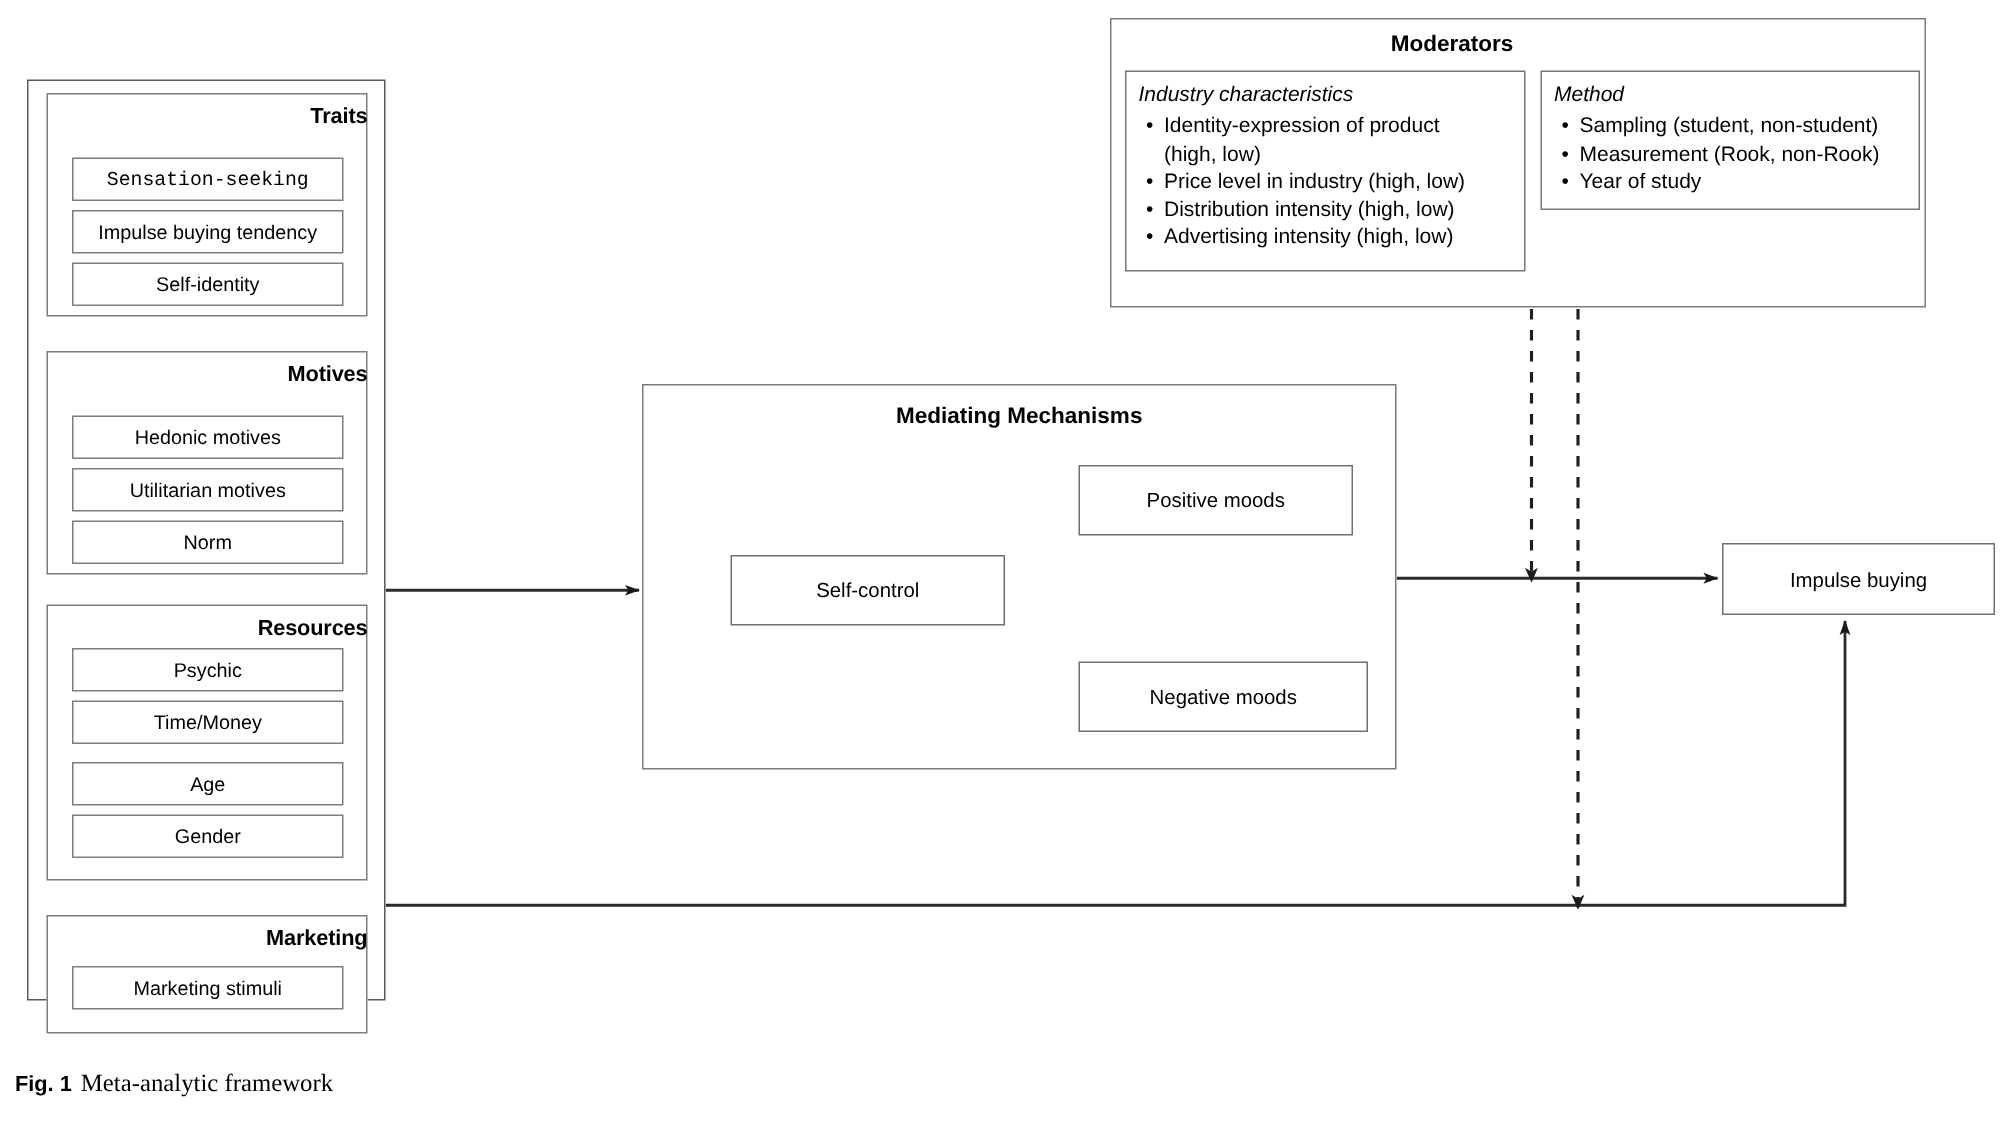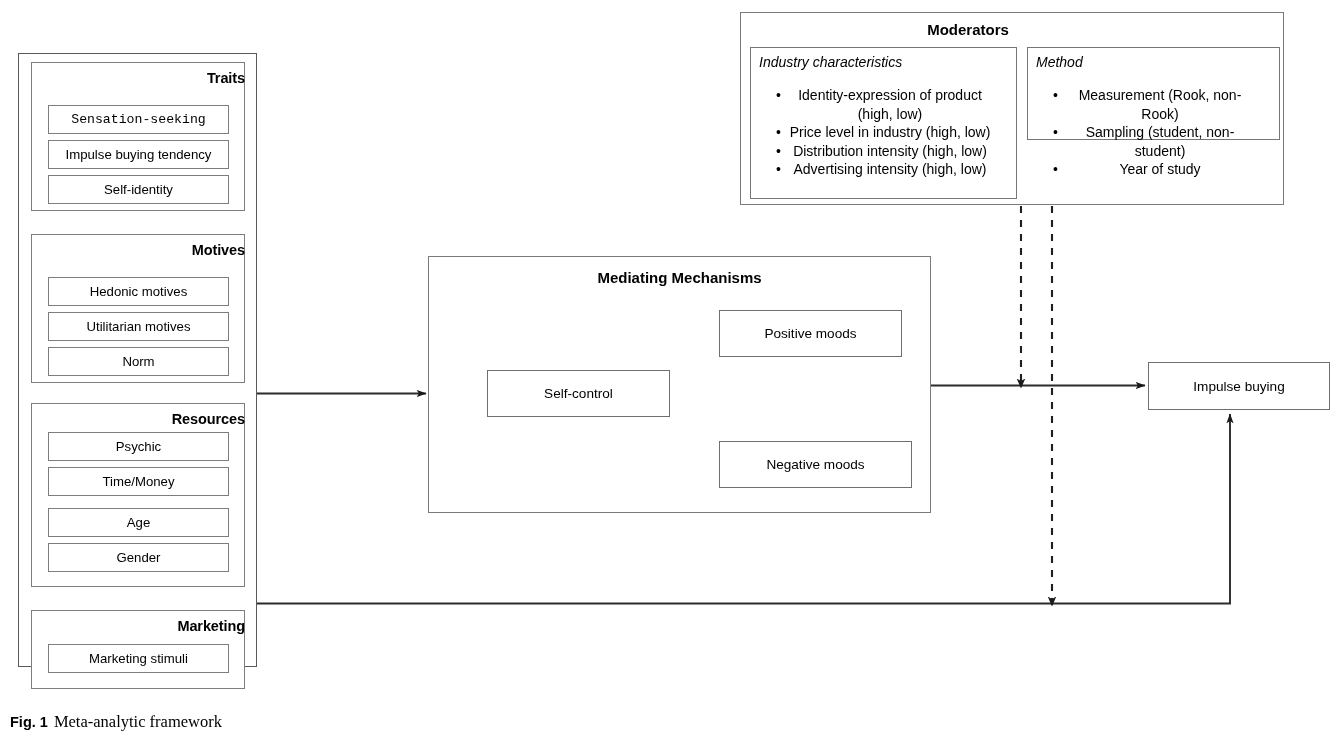--- a/index.html
+++ b/index.html
@@ -76,23 +76,22 @@
   }
   .mod-sub-title {
     font-style: italic;
     font-size: 14px;
     display: block;
     margin-bottom: 1px;
     white-space: nowrap;
   }
   .mod-list {
     list-style: none;
-    margin: 16px;
+    margin: 4px;
     padding: 0;
-    text-align: center;
   }
   .mod-list li {
     position: relative;
     padding-left: 13px;
     font-size: 14px;
     line-height: 18.5px;
     white-space: pre-line;
   }
   .mod-list li::before {
     content: "\2022";
@@ -180,36 +179,36 @@
 
 <div class="box" style="left:428px; top:256px; width:503px; height:257px;"></div>
 <div class="panel-title" style="left:428px; top:269px; width:503px;">Mediating Mechanisms</div>
 <div class="node" style="left:459px; top:370px; width:183px; height:47px;margin-left:28px;">Self-control</div>
 <div class="node" style="left:719px; top:310px; width:183px; height:47px;">Positive moods</div>
 <div class="node" style="left:719px; top:441px; width:193px; height:47px;">Negative moods</div>
 
 <div class="box" style="left:740px; top:12px; width:544px; height:193px;"></div>
 <div class="panel-title" style="left:740px; top:21px; width:456px;">Moderators</div>
 
-<div class="mod-inner" style="left:750px; top:47px; width:267px; height:152px;">
+<div class="mod-inner" style="left:750px; top:47px; width:267px; height:134px;">
   <span class="mod-sub-title">Industry characteristics</span>
   <ul class="mod-list">
     <li>Identity-expression of product
 (high, low)</li>
     <li>Price level in industry (high, low)</li>
     <li>Distribution intensity (high, low)</li>
     <li>Advertising intensity (high, low)</li>
   </ul>
 </div>
 
 <div class="mod-inner" style="left:1027px; top:47px; width:253px; height:93px;">
   <span class="mod-sub-title">Method</span>
   <ul class="mod-list">
+    <li>Sampling (student, non-student)</li>
     <li>Measurement (Rook, non-Rook)</li>
-    <li>Sampling (student, non-student)</li>
     <li>Year of study</li>
   </ul>
 </div>
 
 <div class="node" style="left:1148px; top:362px; width:182px; height:48px;">Impulse buying</div>
 
 <div class="caption">
   <span class="cap-label">Fig. 1</span><span class="cap-text">Meta-analytic framework</span>
 </div>
 

